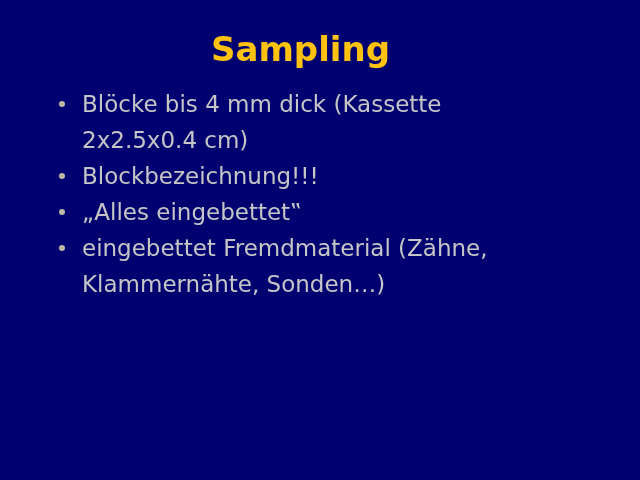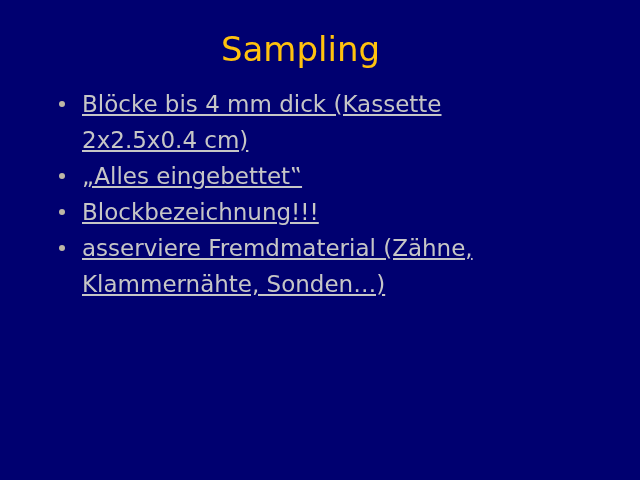--- a/index.html
+++ b/index.html
@@ -21,21 +21,21 @@
   }
   #slide-title {
     position: absolute;
     left: 0;
     top: 29px;
     width: 601px;
     text-align: center;
     color: #FFC20E;
     font-size: 34px;
     line-height: 40px;
-    font-weight: normal;
+    font-weight: bold;
     letter-spacing: 0px;
     white-space: nowrap;
   }
   #bullet-list {
     position: absolute;
     left: 52px;
     top: 86px;
     width: 566px;
     margin: 0;
     padding: 0;
@@ -43,21 +43,20 @@
   }
   .bullet-item {
     position: relative;
     padding-left: 30px;
     margin: 0 0 0 0;
     color: #C6C6C6;
     font-size: 23px;
     line-height: 36px;
     font-weight: normal;
     text-align: left;
-    text-decoration: underline;
   }
   .bullet-marker {
     position: absolute;
     left: 7px;
     top: 15px;
     width: 6px;
     height: 6px;
     border-radius: 50%;
     background: #BDB7A6;
   }
@@ -76,30 +75,30 @@
   <ul id="bullet-list">
 
     <li class="bullet-item">
       <span class="bullet-marker"></span>
       <span class="bullet-text">Blöcke bis 4 mm dick (Kassette
 2x2.5x0.4 cm)</span>
     </li>
 
     <li class="bullet-item">
       <span class="bullet-marker"></span>
+      <span class="bullet-text">Blockbezeichnung!!!</span>
+    </li>
+
+    <li class="bullet-item">
+      <span class="bullet-marker"></span>
       <span class="bullet-text">„Alles eingebettet‟</span>
     </li>
 
     <li class="bullet-item">
       <span class="bullet-marker"></span>
-      <span class="bullet-text">Blockbezeichnung!!!</span>
-    </li>
-
-    <li class="bullet-item">
-      <span class="bullet-marker"></span>
-      <span class="bullet-text">asserviere Fremdmaterial (Zähne,
+      <span class="bullet-text">eingebettet Fremdmaterial (Zähne,
 Klammernähte, Sonden…)</span>
     </li>
 
 
   </ul>
 
 </div>
 
 </body></html>

